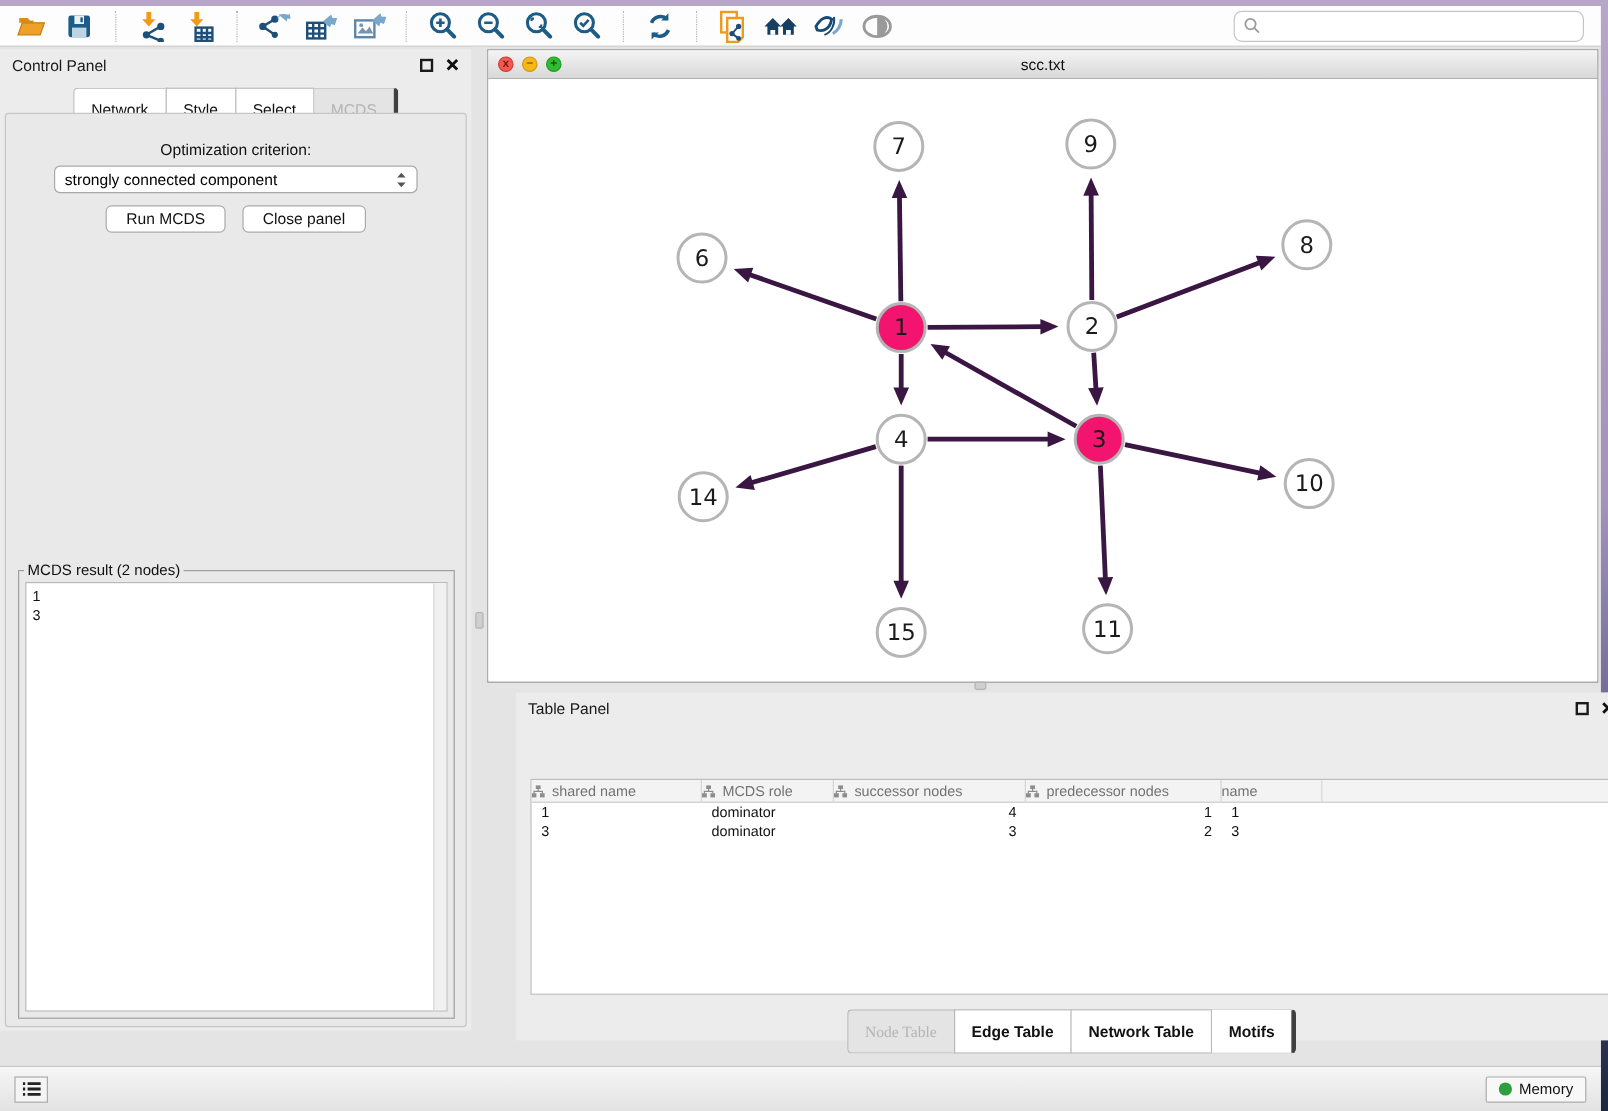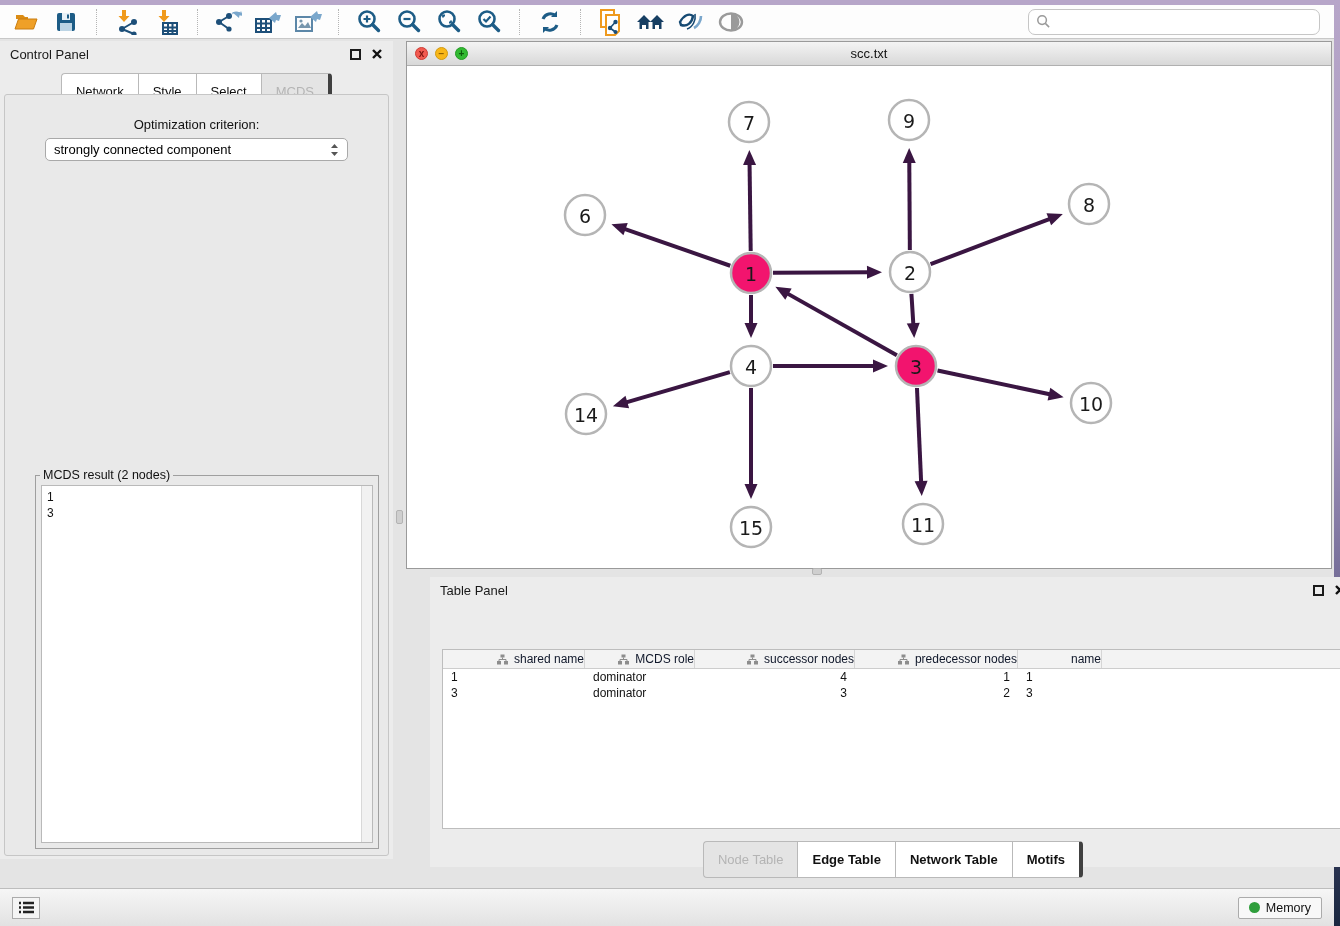--- a/index.html
+++ b/index.html
@@ -51,21 +51,21 @@
   .cp-content { position:absolute; left:4px; right:4px; top:53px; bottom:3px;
     background:#e9e9e9; border:1px solid #c6c6c6; border-radius:3px; }
   .opt-label { text-align:center; font-size:13px; margin-top:22px; color:#111; }
   .dropdown { position:absolute; left:40px; right:40px; top:43px; height:23px; background:#fff;
     border:1px solid #a9a9a9; border-radius:5px; display:flex; align-items:center; padding:0 8px; font-size:13px; }
   .dropdown .dd-sp { flex:1; }
   .btn-row { position:absolute; top:76px; left:0; right:0; display:flex; justify-content:center; gap:14px; }
   .btn { height:23px; background:#fff; border:1px solid #ababab; border-radius:5px;
     font-size:13px; padding:0 16px; display:flex; align-items:center; color:#111; }
 
-  .groupbox { position:absolute; left:10px; right:9px; top:380px; bottom:6px; border:1px solid #9f9f9f;margin-left:20px; }
+  .groupbox { position:absolute; left:10px; right:9px; top:380px; bottom:6px; border:1px solid #9f9f9f; }
   .groupbox-legend { position:absolute; top:-8px; left:4px; background:#e9e9e9; padding:0 3px; font-size:12.5px; color:#111; }
   .groupbox-inner { position:absolute; left:5px; right:5px; top:9px; bottom:5px; background:#fff;
     border:1px solid #b9b9b9; font-size:12px; line-height:16px; padding:3px 5px; color:#111; overflow:hidden; }
   .gb-scroll { position:absolute; right:0; top:0; bottom:0; width:11px; background:#f1f1f1; border-left:1px solid #d8d8d8; }
 
   
   .v-split { position:absolute; left:393px; top:0; width:13px; height:830px; background:#e4e4e4; }
   .v-split .handle { position:absolute; left:3px; top:471px; width:7px; height:14px; background:#cfcfcf; border:1px solid #b3b3b3; border-radius:2px; }
   .h-split-handle { position:absolute; left:812px; top:529px; width:10px; height:7px; background:#cfcfcf; border:1px solid #b3b3b3; border-radius:2px; }
 
@@ -86,21 +86,21 @@
   
   .table-panel { position:absolute; left:430px; top:538px; width:926px; height:290px; background:#ececec; }
   .tp-toolbar { position:absolute; left:12px; right:12px; top:24px; height:40px; background:#f1f1f1;
     border:1px solid #d4d4d4; border-radius:2px; display:flex; align-items:center; padding:0 10px; gap:14px;margin-top:48px; }
   .tp-icon { display:flex; align-items:center; justify-content:center; min-width:24px; height:24px; }
   .fx { font-family:"DejaVu Serif", serif; font-style:italic; font-size:19px; color:#a9a9a9; }
 
   .data-table { position:absolute; left:12px; right:12px; top:72px; height:180px; background:#fff;
     border:1px solid #bdbdbd; overflow:hidden; }
   .dt-header { display:flex; height:19px; background:#f3f3f3; border-bottom:1px solid #cdcdcd; }
-  .dt-hcell { display:flex; align-items:center; justify-content:flex-end; gap:6px; font-size:12px; color:#0f172a;
+  .dt-hcell { display:flex; align-items:center; justify-content:flex-start; gap:6px; font-size:12px; color:#737373;
     border-right:1px solid #d6d6d6; height:100%; }
   .dt-row { display:flex; height:16px; }
   .dt-cell { font-size:12px; color:#111; padding:1px 8px; white-space:nowrap; overflow:hidden; }
   .dt-cell.right { text-align:right; }
 
   .tp-tabs { position:absolute; left:0; right:0; top:264px; display:flex; justify-content:center; }
 
   
   .statusbar { height:38px; background:linear-gradient(#f6f6f6,#e2e2e2); border-top:1px solid #bdbdbd;
     display:flex; align-items:center; padding:16px 12px; flex:0 0 auto; }
@@ -283,20 +283,24 @@
         </div>
       <div class="cp-content">
         <div class="opt-label">Optimization criterion:</div>
         <div class="dropdown">
           <span>strongly connected component</span>
           <span class="dd-sp"></span>
           <svg width="9" height="14" viewBox="0 0 9 14">
             <path d="M4.5 1L8 5H1z" fill="#555"></path>
               <path d="M4.5 13L1 9h7z" fill="#555"></path>
           </svg>
+        </div>
+        <div class="btn-row">
+          <div class="btn">Run MCDS</div>
+          <div class="btn">Close panel</div>
         </div>
         <div class="groupbox">
           <div class="groupbox-legend">MCDS result (2 nodes)</div>
           <div class="groupbox-inner">
             <div id="mcds-lines">
                 <div>1</div>
                 <div>3</div>
               </div>
             <div class="gb-scroll"></div>
           </div>
@@ -496,21 +500,21 @@
               <div class="dt-cell" style="width: 142px;">3</div>
               <div class="dt-cell" style="width: 110px;">dominator</div>
               <div class="dt-cell right" style="width: 160px;">3</div>
               <div class="dt-cell right" style="width: 163px;">2</div>
               <div class="dt-cell" style="width: 84px;">3</div>
             </div>
           </div>
       </div>
 
       <div class="tp-tabs" id="tp-tabs">
-          <div class="tab active" style="font-weight: normal;">Node Table</div>
+          <div class="tab active" style="font-weight: normal; font-family: Liberation Serif, serif;">Node Table</div>
           <div class="tab" style="font-weight: bold;">Edge Table</div>
           <div class="tab" style="font-weight: bold;">Network Table</div>
           <div class="tab" style="font-weight: bold;">Motifs</div>
         </div>
     </div>
   </div>
 
   <div class="statusbar">
     <div class="status-btn">
       <svg width="15" height="13" viewBox="0 0 15 13">

